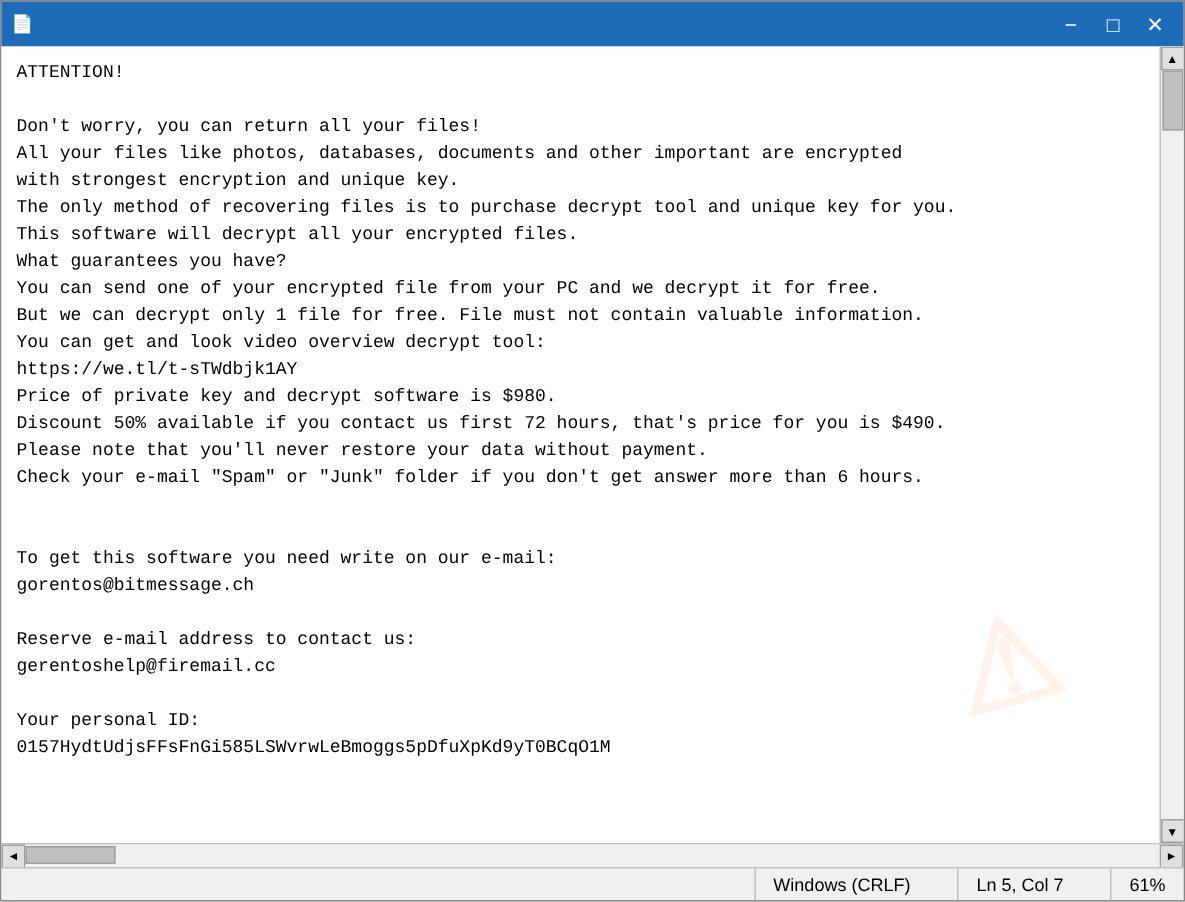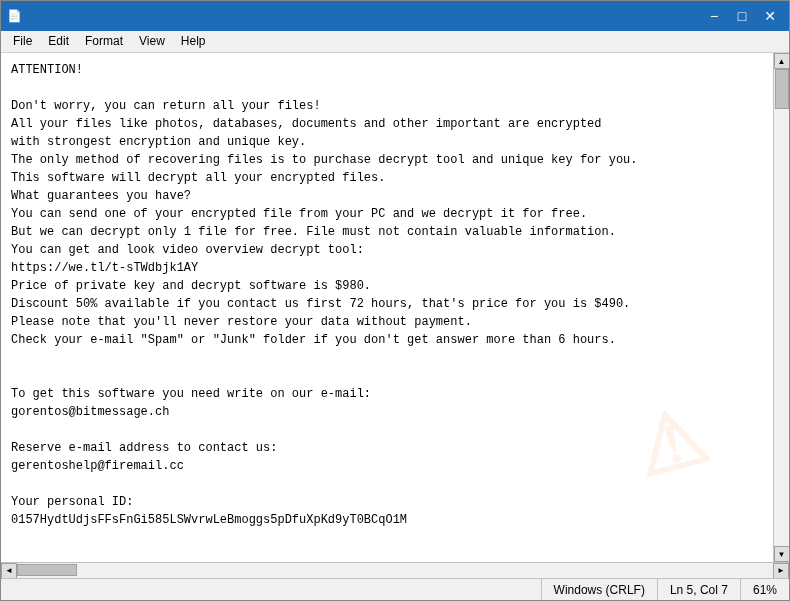--- a/index.html
+++ b/index.html
@@ -172,20 +172,21 @@
       border: 1px solid #a0a0a0;
     }
     .status-bar {
       height: 22px;
       background: #f0f0f0;
       border-top: 1px solid #c0c0c0;
       display: flex;
       align-items: center;
       font-size: 12px;
       color: #000;
+      gap: 19px;
     }
     .status-spacer {
       flex: 1;
     }
     .status-item {
       padding: 0 12px;
       border-left: 1px solid #c0c0c0;
       height: 100%;
       display: flex;
       align-items: center;
@@ -213,27 +214,20 @@
     <div class="title-bar-left">
       <span class="title-icon">📄</span>
     </div>
     <div class="title-controls">
       <button class="title-btn">−</button>
       <button class="title-btn">□</button>
       <button class="title-btn close">✕</button>
     </div>
   </div>
 
-  <div class="menu-bar">
-    <span class="menu-item">File</span>
-    <span class="menu-item">Edit</span>
-    <span class="menu-item">Format</span>
-    <span class="menu-item">View</span>
-    <span class="menu-item">Help</span>
-  </div>
 
   <div class="content-area">
     <div class="text-content">ATTENTION!
 
 Don't worry, you can return all your files!
 All your files like photos, databases, documents and other important are encrypted
 with strongest encryption and unique key.
 The only method of recovering files is to purchase decrypt tool and unique key for you.
 This software will decrypt all your encrypted files.
 What guarantees you have?

